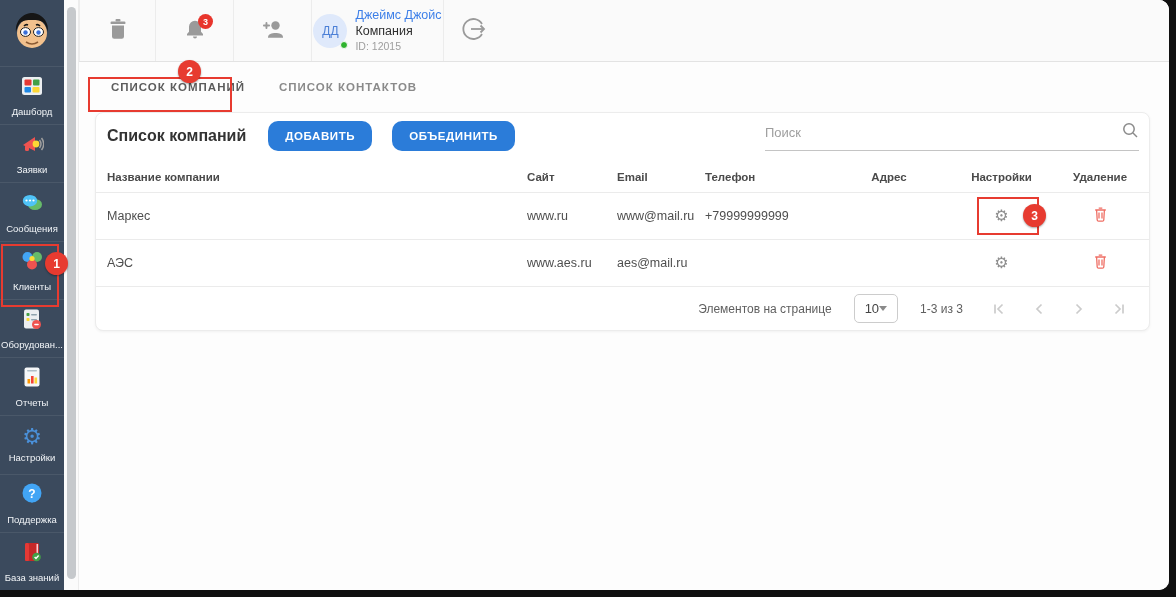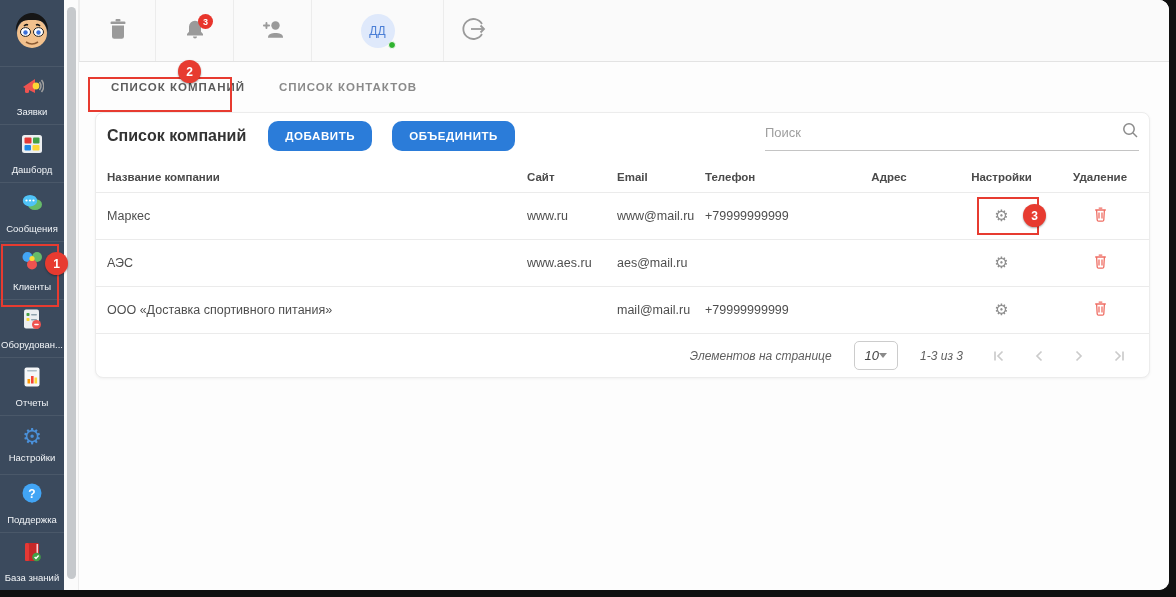--- a/index.html
+++ b/index.html
@@ -55,21 +55,21 @@
   .search input { flex:1; border:none; outline:none; background:transparent; font-size:13px; color:#444; font-family:inherit; }
   .search input::placeholder { color:#9e9e9e; }
 
   table.companies { width:100%; border-collapse:collapse; table-layout:fixed; margin-top:6px; }
   .companies th { font-size:11.5px; font-weight:bold; color:#4a4a4a; text-align:left; padding:9px 0 9px 11px; }
   .companies td { font-size:12.5px; color:#4e4e4e; padding:12px 0 12px 11px; border-top:1px solid #ebebeb; }
   .companies th.c-center, .companies td.c-center { text-align:center; padding-left:0; }
   .icon-btn { display:inline-flex; align-items:center; justify-content:center; cursor:pointer; background:none; border:none; }
 
   .card-foot { height:44px; border-top:1px solid #ebebeb; display:flex; align-items:center; justify-content:flex-end;
-               gap:22px; padding-right:22px; font-size:12px; color:#5f5f5f;font-style:italic; }
+               gap:22px; padding-right:22px; font-size:12px; color:#5f5f5f; }
   .per-page { border:1px solid #ccc; border-radius:5px; padding:6px 10px; display:flex; align-items:center; 
               font-size:13px; color:#444; cursor:pointer; }
   .caret-down { width:0; height:0; border-left:4.5px solid transparent; border-right:4.5px solid transparent; border-top:5px solid #8a8a8a; }
   .pager { display:flex; align-items:center; gap:24px; margin-left:6px; }
   .pager .icon-btn { opacity:.9; }
 
   
   .anno { position:absolute; pointer-events:none; }
   .anno-rect { border:2.5px solid #e73b30; }
   .anno-circle { width:23px; height:23px; border-radius:50%; background:#e73b30; color:#fff; font-size:12px;
@@ -93,40 +93,40 @@
               <circle cx="27.5" cy="22.5" r="2.2" fill="#3a6fd8"></circle>
             <path d="M13 16 q2 -2 4 -1 M25 15 q2 -1 4 1" stroke="#161616" stroke-width="1.6" fill="none"></path>
             <path d="M15 32 q6 4 12 0" stroke="#8a5a33" stroke-width="1.6" fill="none"></path>
           </svg>
         </span>
       </div>
 
       <div class="side-item">
         <span>
           <svg width="24" height="24" viewBox="0 0 24 24">
-            <polygon points="3,13 15,5 15,19" fill="#ef5350"></polygon>
-            <rect x="5" y="13" width="4" height="6" rx="1.5" fill="#ef5350"></rect>
-            <circle cx="16" cy="12" r="3.4" fill="#fdd835"></circle>
-            <path d="M19.5 8 q3 4 0 8 M21.5 6 q4.5 6 0 12" stroke="#9e9e9e" stroke-width="1.5" fill="none"></path>
-            </svg>
-        </span>
-        <span class="side-label">Заявки</span>
-      </div>
-
-      <div class="side-item">
-        <span>
-          <svg width="24" height="24" viewBox="0 0 24 24">
               <rect x="2" y="3" width="20" height="18" rx="2.5" fill="#eceff1"></rect>
             <rect x="4.5" y="5.5" width="7" height="6" rx="1" fill="#e53935"></rect>
               <rect x="13" y="5.5" width="6.5" height="6" rx="1" fill="#43a047"></rect>
             <rect x="4.5" y="13" width="6.5" height="5.5" rx="1" fill="#1e88e5"></rect>
               <rect x="12.5" y="13" width="7" height="5.5" rx="1" fill="#fdd835"></rect>
             </svg>
         </span>
         <span class="side-label">Дашборд</span>
+      </div>
+
+      <div class="side-item">
+        <span>
+          <svg width="24" height="24" viewBox="0 0 24 24">
+            <polygon points="3,13 15,5 15,19" fill="#ef5350"></polygon>
+            <rect x="5" y="13" width="4" height="6" rx="1.5" fill="#ef5350"></rect>
+            <circle cx="16" cy="12" r="3.4" fill="#fdd835"></circle>
+            <path d="M19.5 8 q3 4 0 8 M21.5 6 q4.5 6 0 12" stroke="#9e9e9e" stroke-width="1.5" fill="none"></path>
+            </svg>
+        </span>
+        <span class="side-label">Заявки</span>
       </div>
 
       <div class="side-item">
         <span>
           <svg width="24" height="24" viewBox="0 0 24 24">
             <path d="M9 16 a7 5.5 0 1 1 7-5.5 a7 5.5 0 0 1 -7 5.5 l-4 3 z" fill="#66bb6a" transform="translate(6,3)"></path>
             <path d="M9 14.5 a7.2 5.8 0 1 0 -7.2-5.8 a7.2 5.8 0 0 0 7.2 5.8 l4 3 z" fill="#4fc3f7" transform="translate(1,1)"></path>
             <circle cx="6.5" cy="9.5" r="1.1" fill="#fff"></circle>
               <circle cx="10" cy="9.5" r="1.1" fill="#fff"></circle>
               <circle cx="13.5" cy="9.5" r="1.1" fill="#fff"></circle>
@@ -241,20 +241,25 @@
               <rect x="4" y="8.6" width="7" height="1.9" rx=".9"></rect>
                 <rect x="6.5" y="6" width="1.9" height="7" rx=".9"></rect>
               </svg>
           </span>
         </div>
 
         <div class="hcell w-user">
           <span class="u-avatar">
             <span>ДД</span>
             <span class="u-dot"></span>
+          </span>
+          <span class="u-col">
+            <span class="u-name">Джеймс Джойс</span>
+            <span class="u-company">Компания</span>
+            <span class="u-id">ID: 12015</span>
           </span>
         </div>
 
         <div class="hcell w-logout">
           <span>
             <svg width="28" height="28" viewBox="0 0 28 28" fill="none" stroke="#9a9a9a" stroke-width="1.8">
               <path d="M22 9 a10 10 0 1 0 0 10"></path>
               <line x1="11" y1="14" x2="24" y2="14"></line>
               <path d="M20.5 10.5 L24 14 L20.5 17.5"></path>
               </svg>
@@ -334,38 +339,20 @@
                   </button></td>
               <td class="c-center"><button class="icon-btn">
                 <span>
                   <svg width="17" height="17" viewBox="0 0 17 17" fill="none" stroke="#ef6e64" stroke-width="1.3">
                     <path d="M6.7 2.2 h3.6 M3.2 4 h10.6 M4.6 4 l.6 10 a1.3 1.3 0 0 0 1.3 1.2 h4 a1.3 1.3 0 0 0 1.3 -1.2 l.6 -10"></path>
                     <line x1="7" y1="6.5" x2="7" y2="12.5"></line>
                         <line x1="10" y1="6.5" x2="10" y2="12.5"></line>
                       </svg></span>
                   </button></td>
             </tr>
-            <tr>
-              <td>ООО «Доставка спортивного питания»</td>
-              <td></td>
-              <td>mail@mail.ru</td>
-              <td>+79999999999</td>
-              <td class="c-center"></td>
-              <td class="c-center"><button class="icon-btn">
-                <span class="glyph-icon" style="font-size:16px;color:#8f8f8f">⚙</span>
-                  </button></td>
-              <td class="c-center"><button class="icon-btn">
-                <span>
-                  <svg width="17" height="17" viewBox="0 0 17 17" fill="none" stroke="#ef6e64" stroke-width="1.3">
-                    <path d="M6.7 2.2 h3.6 M3.2 4 h10.6 M4.6 4 l.6 10 a1.3 1.3 0 0 0 1.3 1.2 h4 a1.3 1.3 0 0 0 1.3 -1.2 l.6 -10"></path>
-                    <line x1="7" y1="6.5" x2="7" y2="12.5"></line>
-                        <line x1="10" y1="6.5" x2="10" y2="12.5"></line>
-                      </svg></span>
-                  </button></td>
-            </tr>
           </tbody>
         </table>
 
         <div class="card-foot">
           <span>Элементов на странице</span>
           <div class="per-page">
             <span>10</span>
             <span class="caret-down"></span>
           </div>
           <span>1-3 из 3</span>

